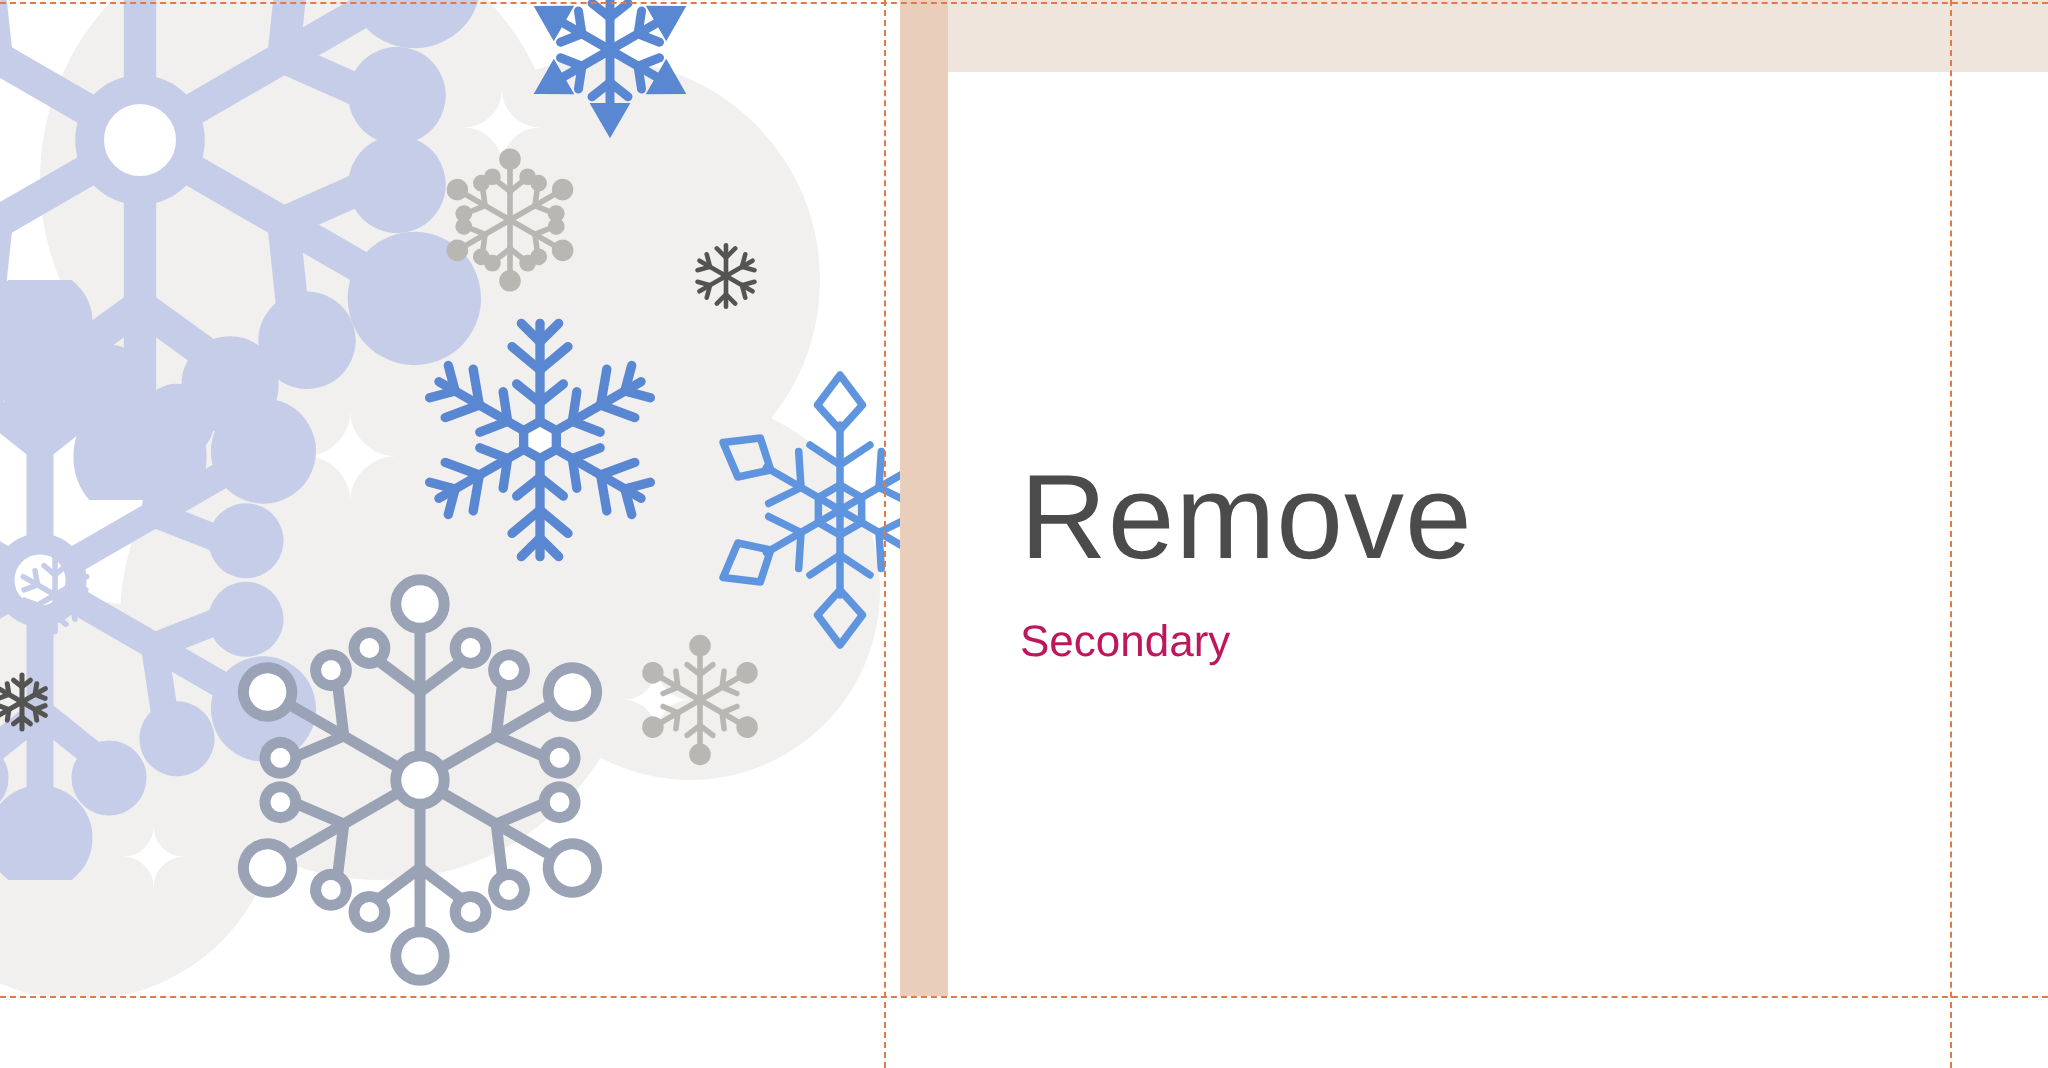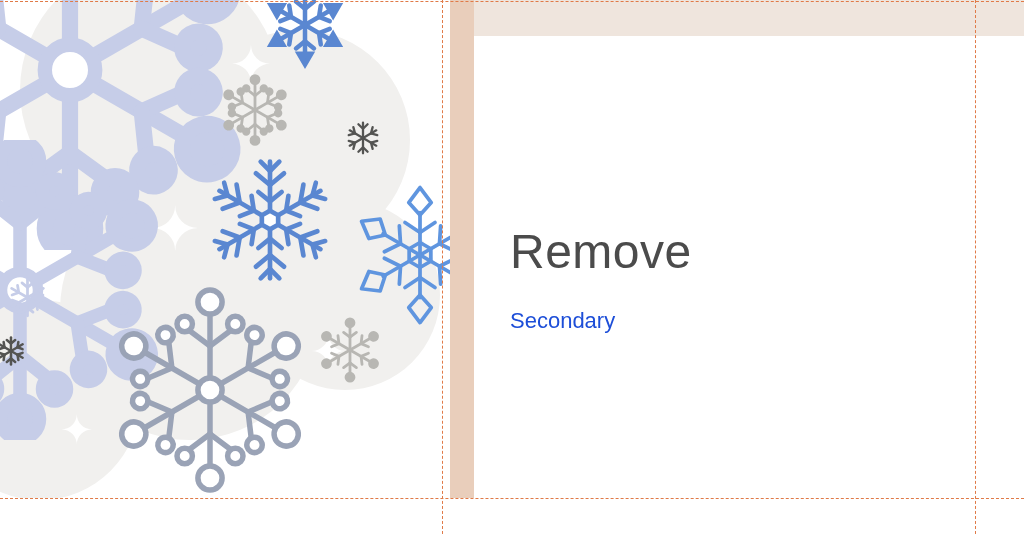--- a/index.html
+++ b/index.html
@@ -68,32 +68,32 @@
     position: absolute;
     left: 510px;
     top: 0;
     right: 0;
     height: 498px;
   }
   .content .title {
     position: absolute;
     top: 224px;
     left: 0;
-    font-size: 48px;
+    font-size: 60px;
     font-weight: 300;
     color: #4b4b4b;
     letter-spacing: 0.5px;
   }
   .content .subtitle {
     position: absolute;
     top: 308px;
     left: 0;
     font-size: 22px;
     font-weight: 400;
-    color: #1d4ed8;
+    color: #be185d;
   }
 
   
   .flake {
     position: absolute;
   }
   .flake svg { display: block; }
 
   
   .cloud {

